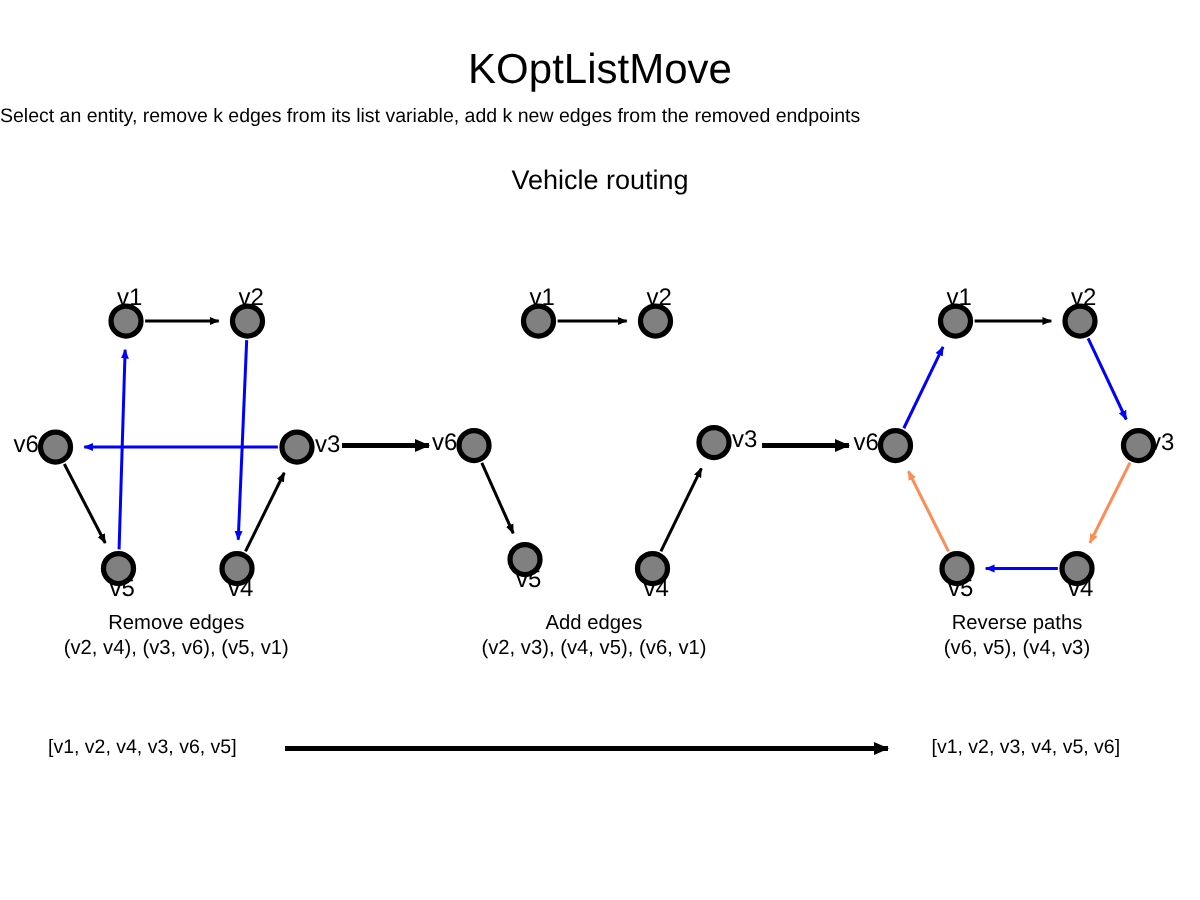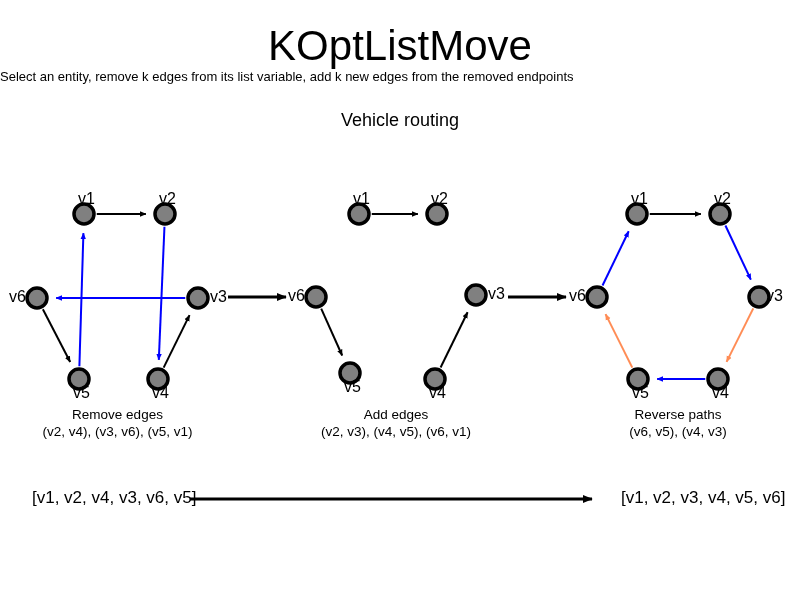--- a/index.html
+++ b/index.html
@@ -5,39 +5,39 @@
   html,body{margin:0;padding:0;}
   body{
     width:800px;height:600px;background:#ffffff;
     font-family:"Liberation Sans", sans-serif;
     color:#000000;overflow:hidden;position:relative;
   }
   #stage{position:relative;width:800px;height:600px;}
   svg#canvas{position:absolute;left:0;top:0;width:800px;height:600px;}
   .title{
     position:absolute;left:0;top:26px;width:800px;text-align:center;
-    font-size:42px;line-height:40px;font-weight:normal;letter-spacing:0px;
+    font-size:28px;line-height:40px;font-weight:normal;letter-spacing:0px;
   }
   .subtitle{
     position:absolute;left:0;top:68px;width:656px;text-align:left;
     font-size:13px;line-height:18px;
   }
   .context{
     position:absolute;left:0;top:110px;width:800px;text-align:center;
     font-size:18px;line-height:20px;
   }
   .caption{
     position:absolute;text-align:center;font-size:13.5px;line-height:17px;
     width:260px;
   }
   .node-label{
     position:absolute;font-size:16px;line-height:13px;white-space:nowrap;
   }
   .list-text{
-    position:absolute;font-size:17px;line-height:16px;white-space:nowrap;
+    position:absolute;font-size:13px;line-height:16px;white-space:nowrap;
   }
 </style>
 </head>
 <body>
 
 <div id="stage">
 
   <div class="title">KOptListMove</div>
   <div class="subtitle">Select an entity, remove k edges from its list variable, add k new edges from the removed endpoints</div>
   <div class="context">Vehicle routing</div>

